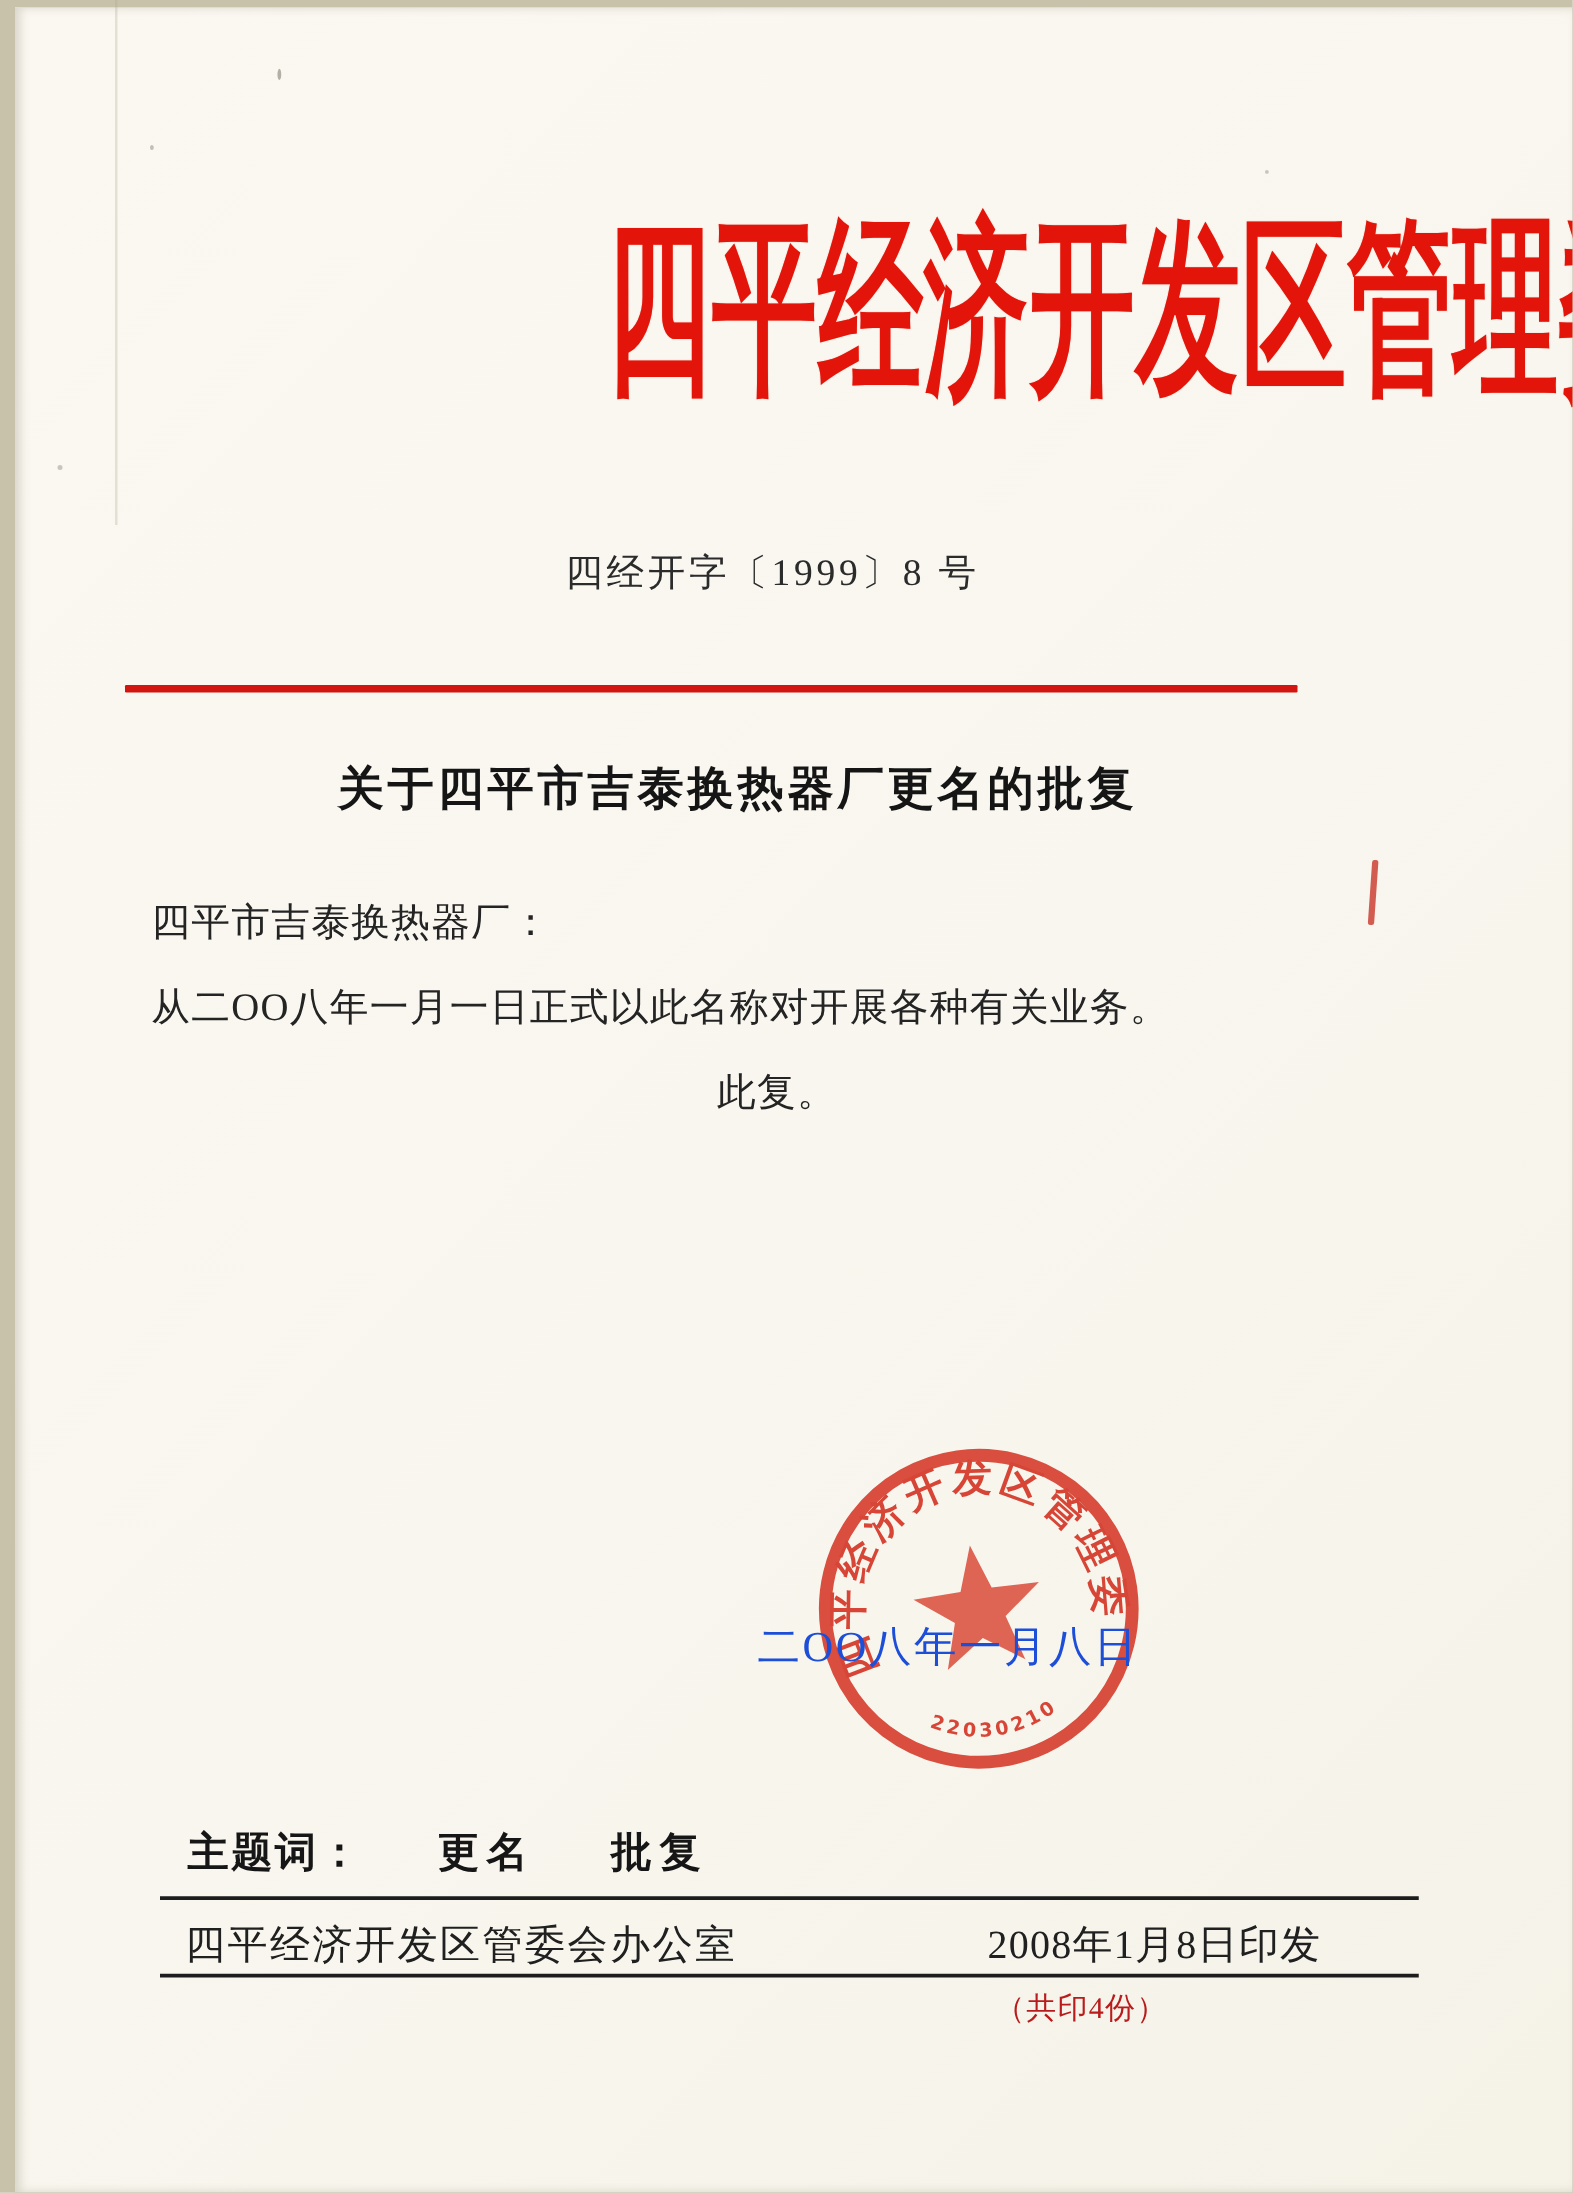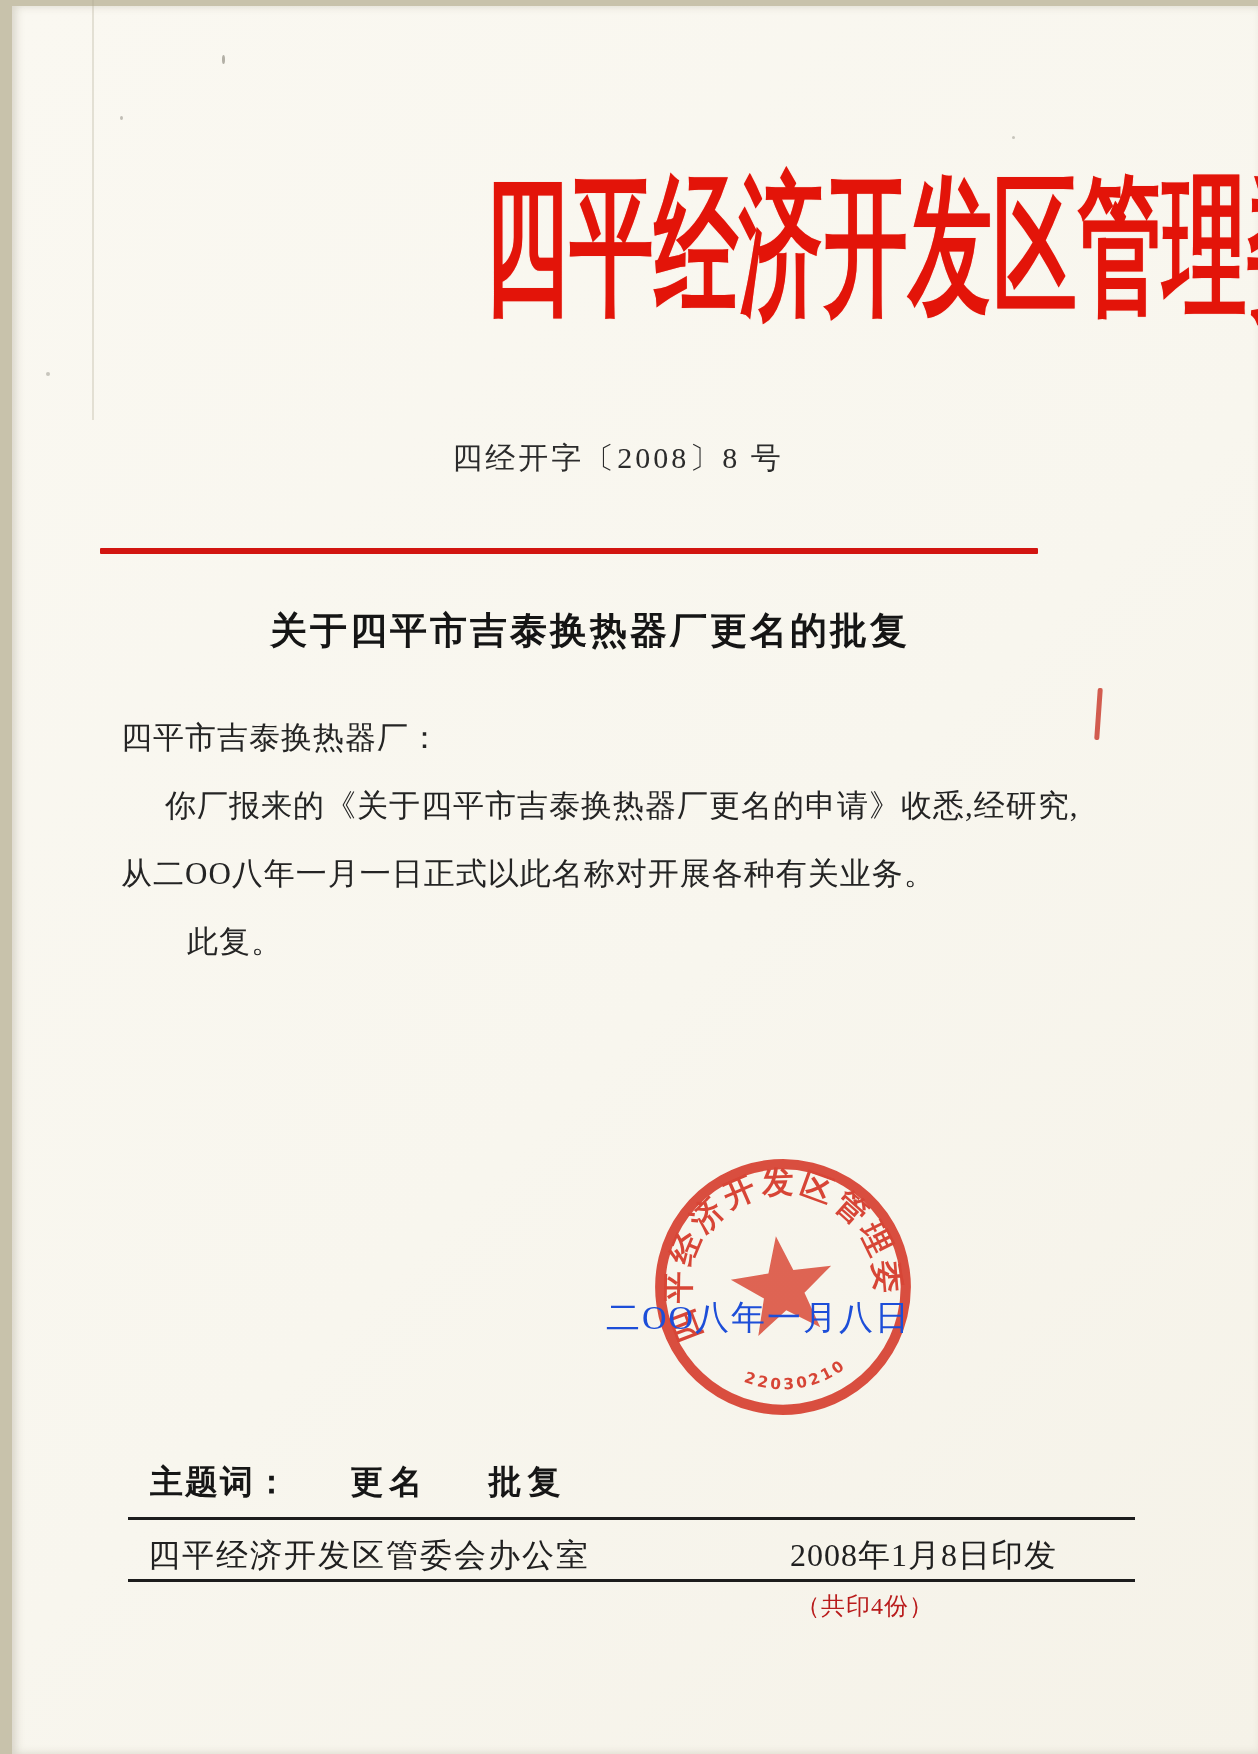--- a/index.html
+++ b/index.html
@@ -42,21 +42,21 @@
   .doc-title-wrap{
     position:absolute;left:0;top:606px;width:1180px;text-align:center;
   }
   .doc-title{font-size:37px;font-weight:bold;color:#151515;letter-spacing:3px;}
   .body-block{
     position:absolute;left:121px;top:704px;width:935px;
     font-size:31px;color:#242424;
   }
   .body-line{height:68px;line-height:68px;white-space:nowrap;letter-spacing:1px;}
   .indent-sm{padding-left:44px;}
-  .indent-2em{padding-left:66px;}
+  .indent-2em{padding-left:66px;text-align:center;}
   .issue-date{
     position:absolute;left:606px;top:1295px;
     font-size:34px;color:#1d4ed8;letter-spacing:2px;white-space:nowrap;
     z-index:3;
   }
   .seal{
     position:absolute;left:650px;top:1154px;width:266px;height:266px;
     transform:rotate(-8deg);
     opacity:.93;mix-blend-mode:multiply;
     z-index:2;
@@ -98,32 +98,31 @@
 <body>
 
 <div class="paper"></div>
 <div class="fold-line"></div>
 
 <div class="org-title-wrap">
   <span class="org-title">四平经济开发区管理委员会文件</span>
 </div>
 
 <div class="doc-number-wrap">
-  <span class="doc-number">四经开字〔2008〕8 号</span>
+  <span class="doc-number">四经开字〔1999〕8 号</span>
 </div>
 
 <div class="red-rule"></div>
 
 <div class="doc-title-wrap">
   <span class="doc-title">关于四平市吉泰换热器厂更名的批复</span>
 </div>
 
 <div class="body-block">
   <div class="body-line">四平市吉泰换热器厂：</div>
-  <div class="body-line indent-sm">你厂报来的《关于四平市吉泰换热器厂更名的申请》收悉,经研究,</div>
   <div class="body-line">从二OO八年一月一日正式以此名称对开展各种有关业务。</div>
   <div class="body-line indent-2em">此复。</div>
 </div>
 
 <svg class="seal" viewBox="0 0 260 260">
   <circle cx="130" cy="130" r="120" fill="none" stroke="#dc3a2b" stroke-width="10" opacity="0.95"></circle>
   <polygon points="0,-52 -12.3,-17 -49.5,-16.1 -20,6.5 -30.6,42.1 0,21 30.6,42.1 20,6.5 49.5,-16.1 12.3,-17" transform="translate(130,132)" fill="#e04534" opacity="0.88"></polygon>
   <defs>
     <path id="sealTopArc" d="M 46.6 168.9 A 92 92 0 1 1 213.4 168.9" fill="none"></path>
     <path id="sealBottomArc" d="M 75.5 213.9 A 100 100 0 0 0 184.5 213.9" fill="none"></path>

